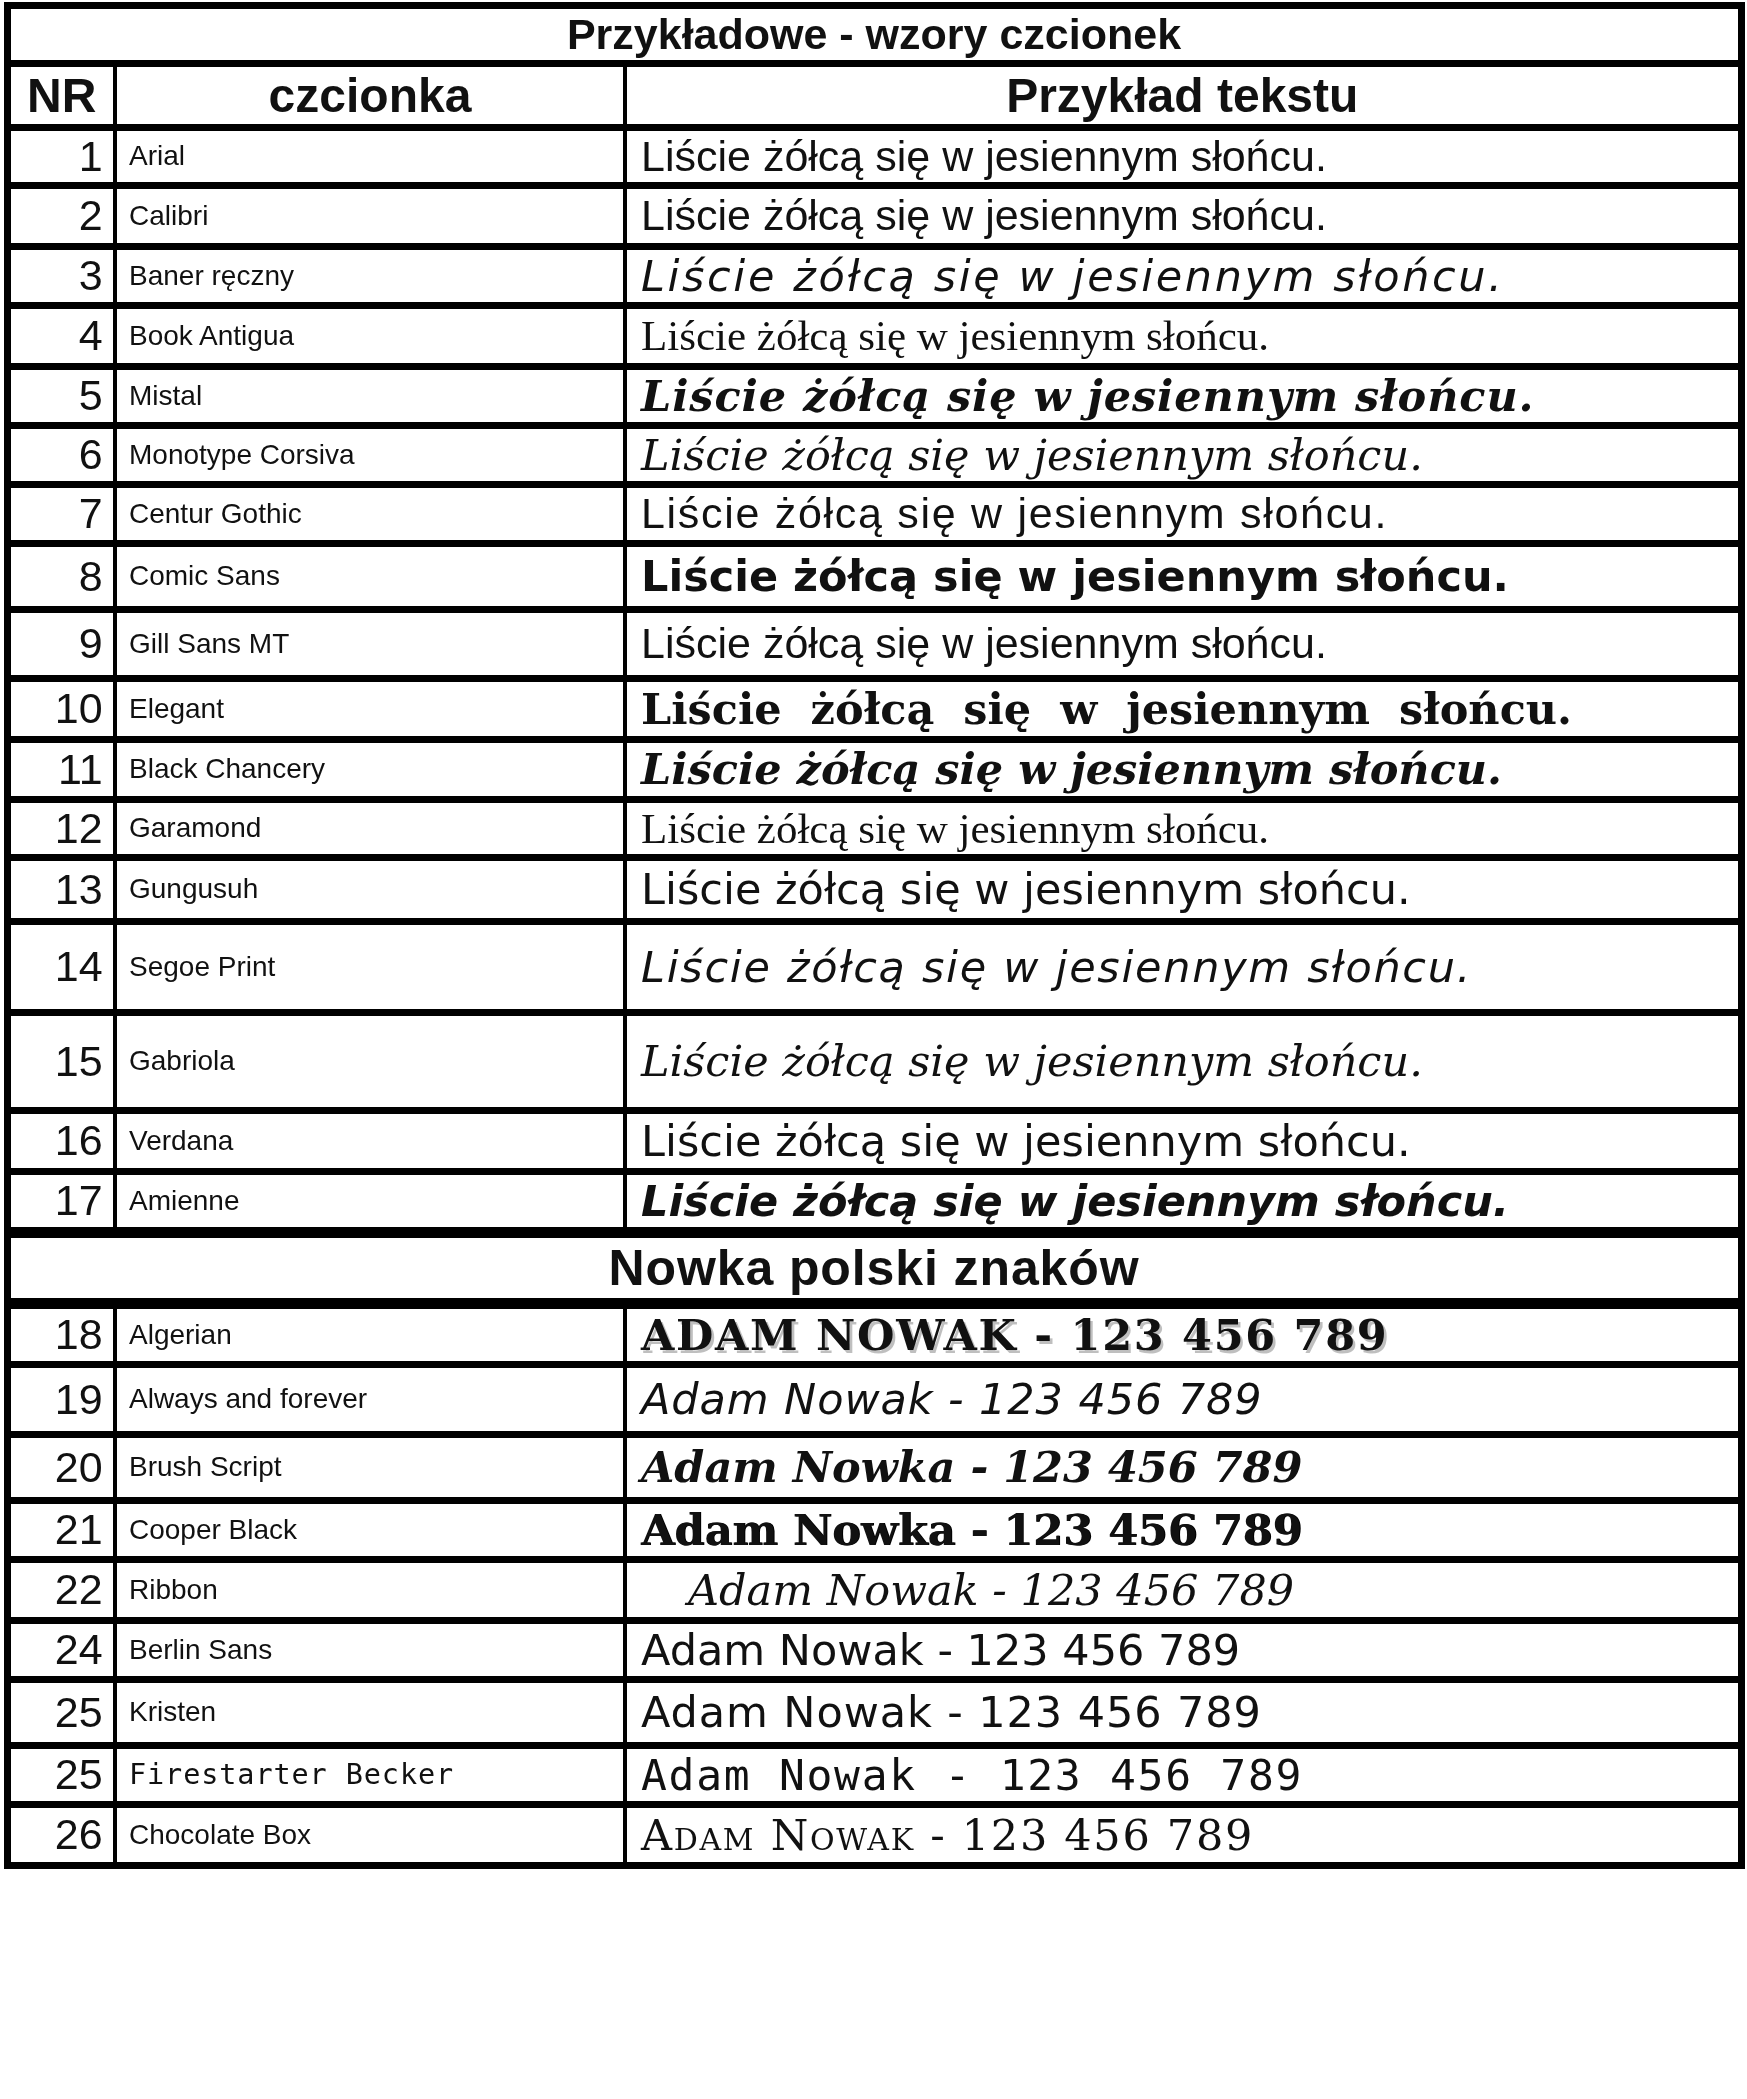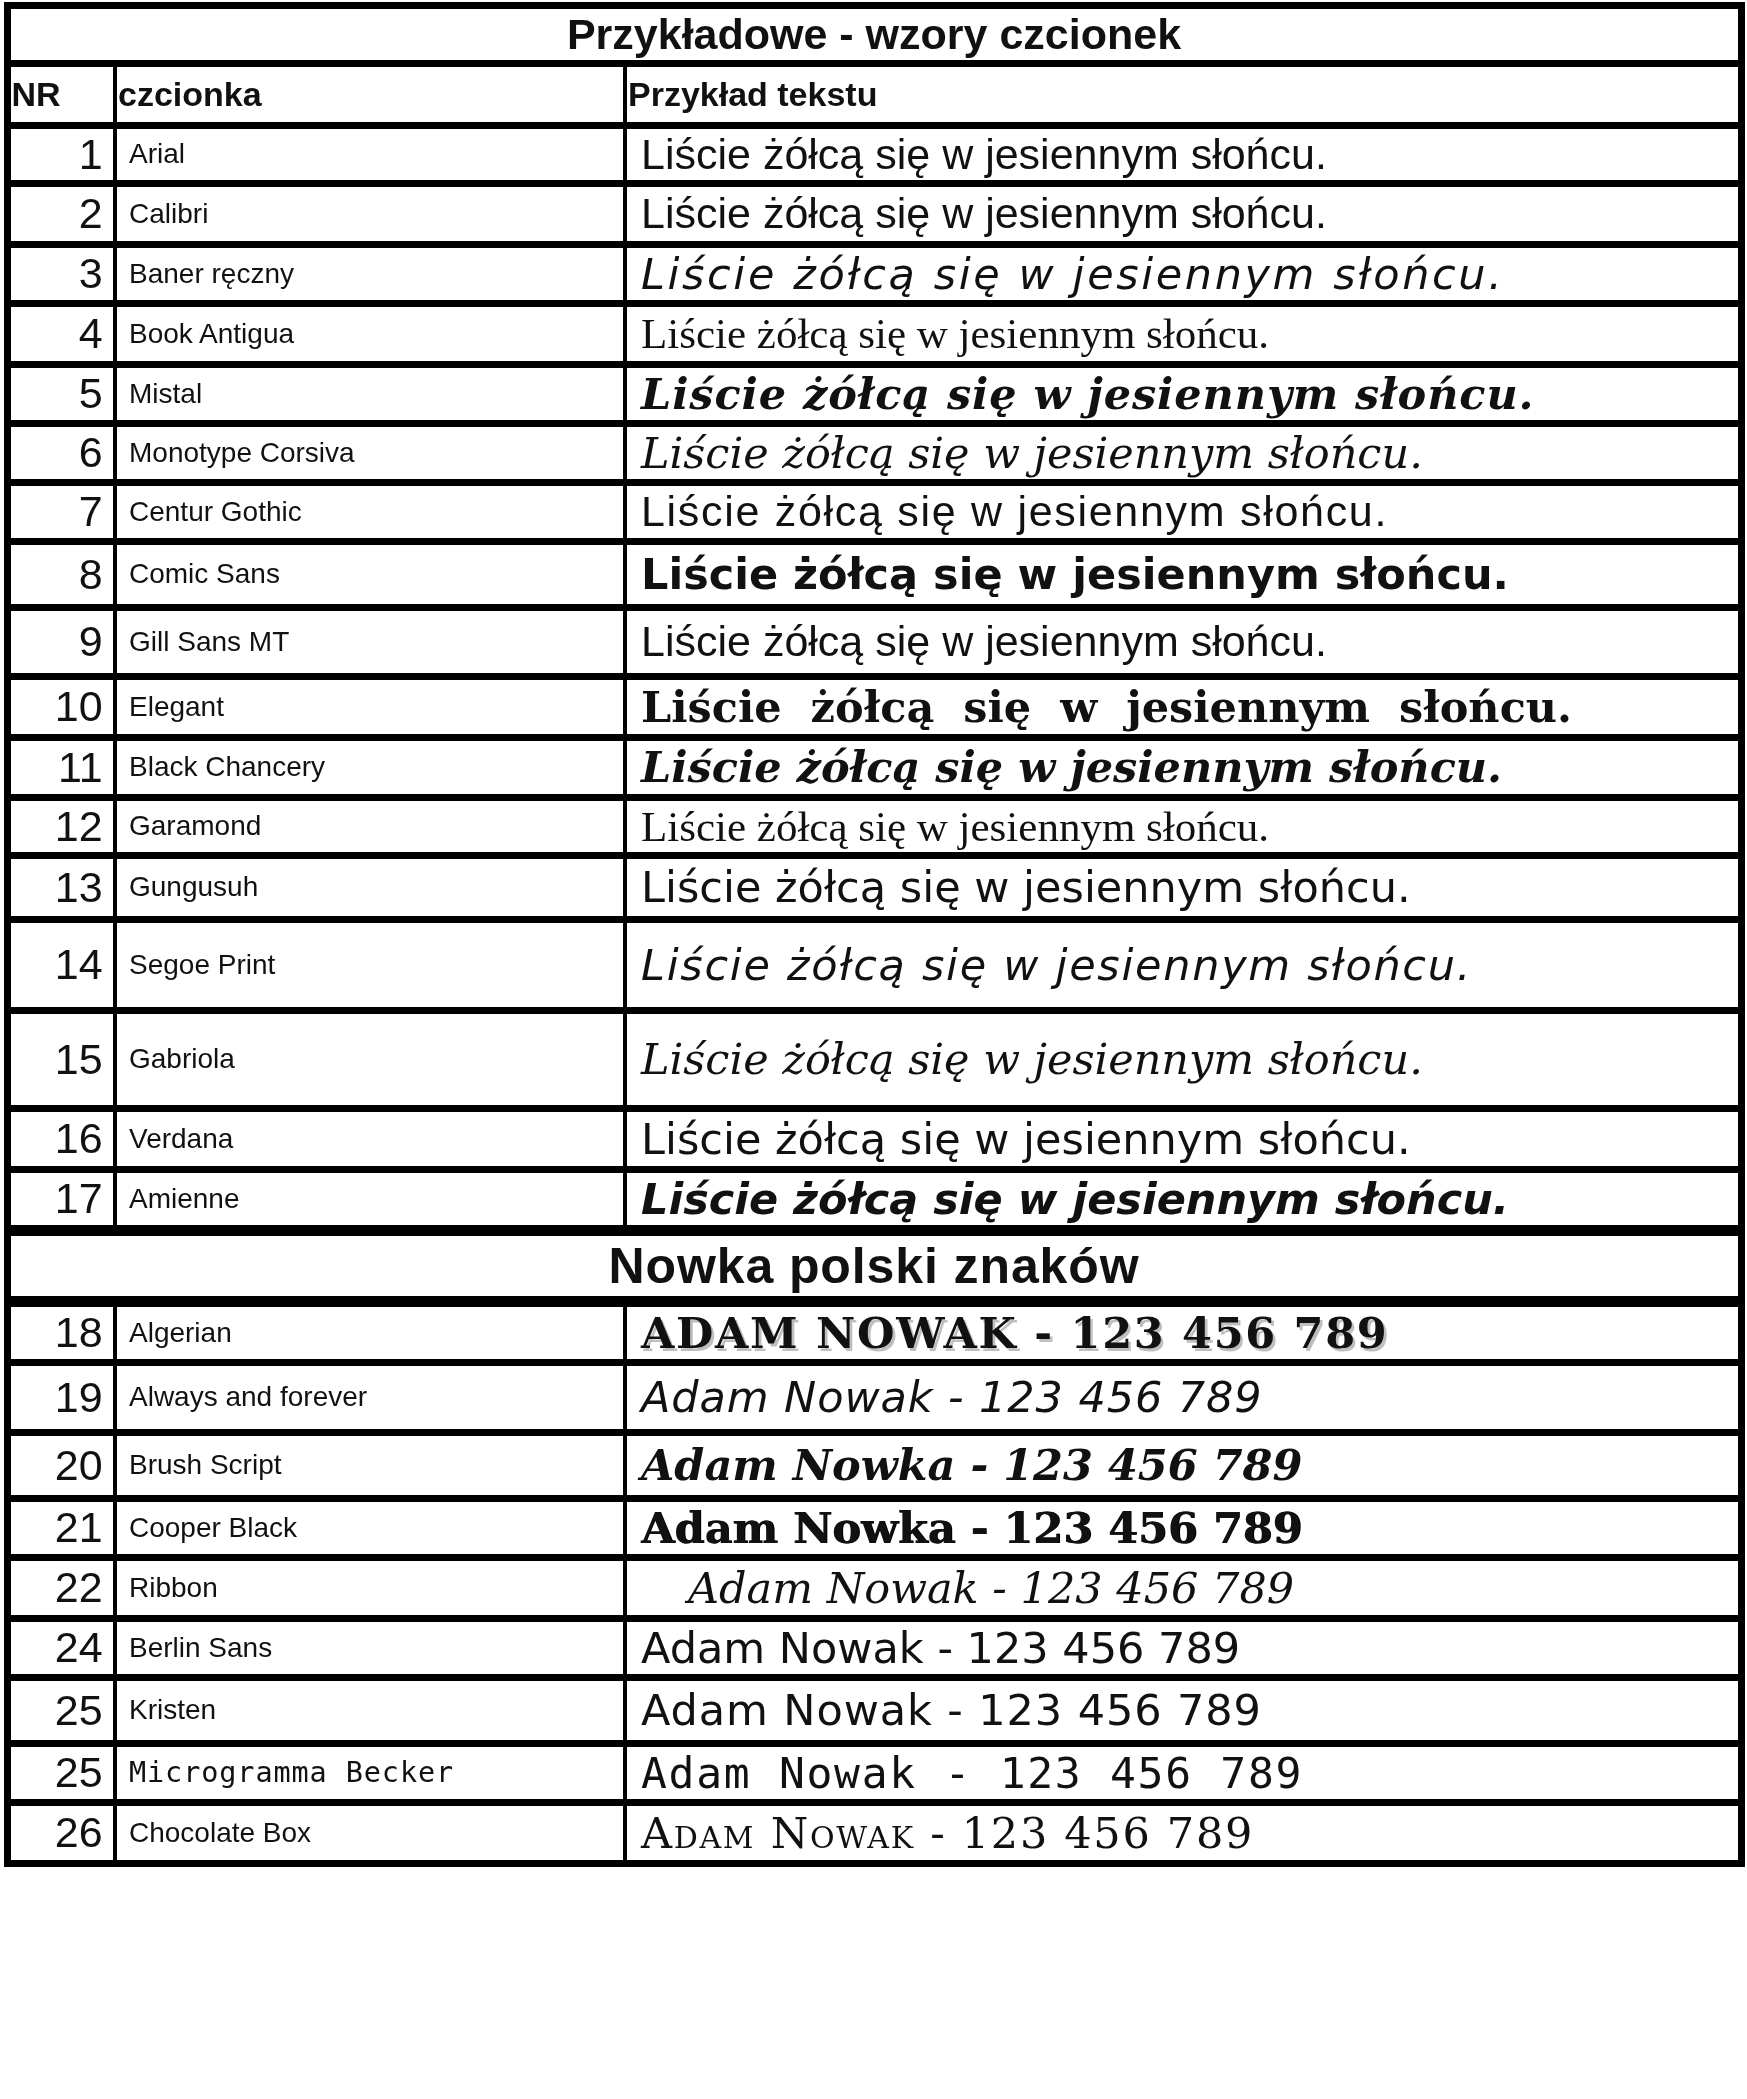--- a/index.html
+++ b/index.html
@@ -32,22 +32,22 @@
   tr.title-row td {
     border-bottom-width: 7.8px;
     text-align: center;
     font-weight: bold;
     font-size: 43px;
     letter-spacing: 0px;
   }
   
   tr.head-row th {
     font-weight: bold;
-    font-size: 34px;
-    text-align: left;
+    font-size: 48px;
+    text-align: center;
     border-bottom-width: 7.8px;
   }
   
   tr.section-row td {
     border-top-width: 11.2px;
     border-bottom-width: 11.2px;
     text-align: center;
     font-weight: bold;
     font-size: 50px;
     letter-spacing: 0.9px;
@@ -240,21 +240,21 @@
     <td class="fname">Berlin Sans</td>
     <td class="smp f24">Adam Nowak - 123 456 789</td>
   </tr>
   <tr style="height:66px;">
     <td class="nr">25</td>
     <td class="fname">Kristen</td>
     <td class="smp f25">Adam Nowak - 123 456 789</td>
   </tr>
   <tr style="height:59px;">
     <td class="nr">25</td>
-    <td class="fname fn-micro">Microgramma Becker</td>
+    <td class="fname fn-micro">Firestarter Becker</td>
     <td class="smp f25b">Adam Nowak - 123 456 789</td>
   </tr>
   <tr style="height:61px;">
     <td class="nr">26</td>
     <td class="fname">Chocolate Box</td>
     <td class="smp f26">Adam Nowak - 123 456 789</td>
   </tr>
 </tbody>
   </table>
 

